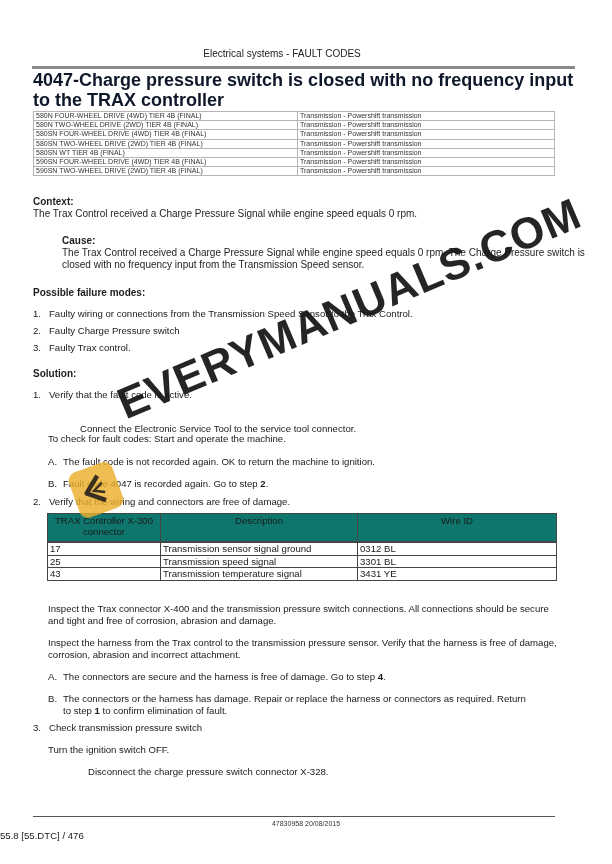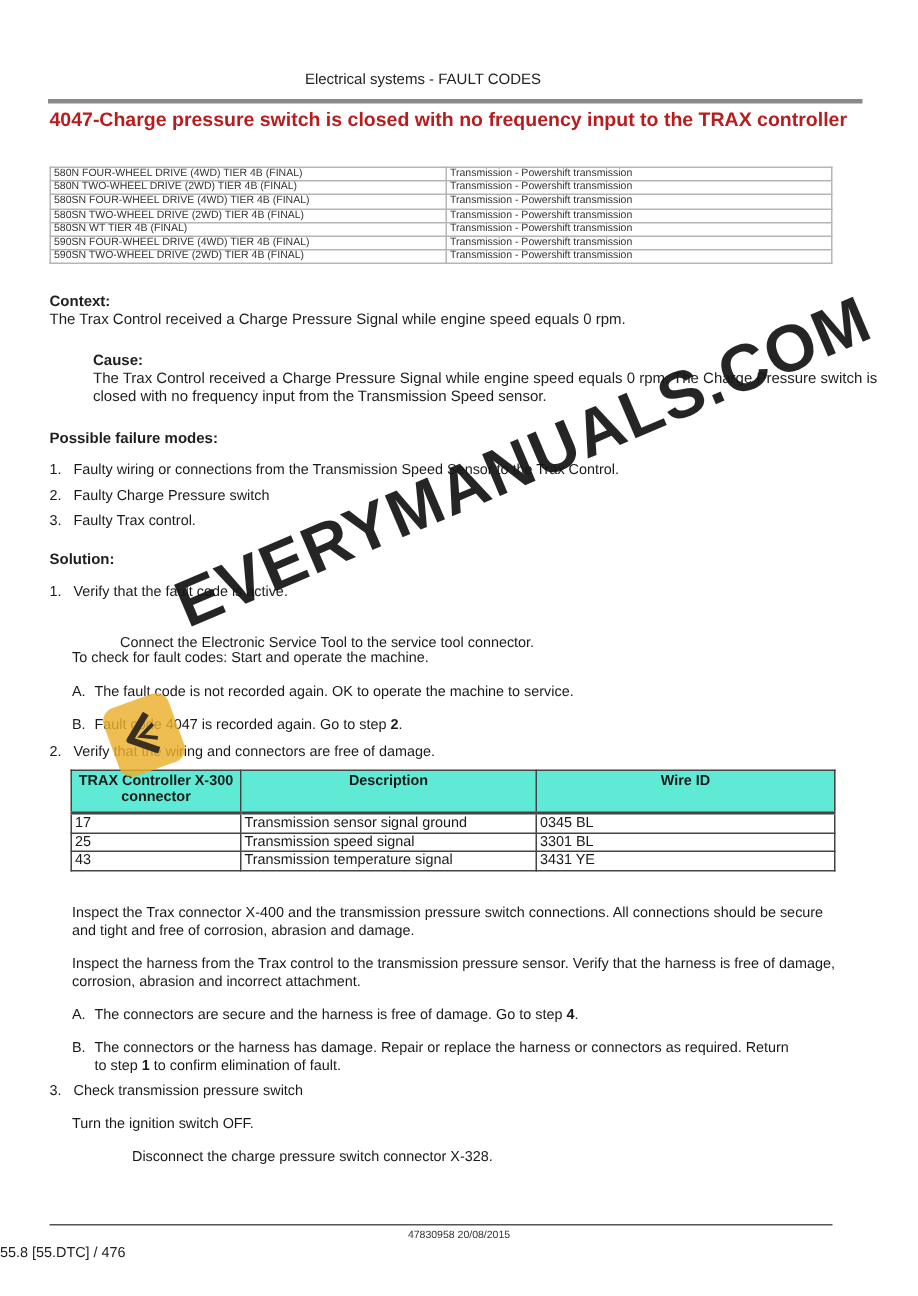--- a/index.html
+++ b/index.html
@@ -7,42 +7,42 @@
       width: 612px; height: 864px; background: #ffffff; position: relative; overflow: hidden;
       font-family: "Liberation Sans", sans-serif; color: #1a1a1a;
     }
     .page-header {
       position: absolute; top: 28px; left: 0; width: 564px; text-align: center;
       font-size: 10px; color: #222; margin-top: 20px;
     }
     .title-rule { position: absolute; top: 66px; left: 32px; width: 543px; height: 3px; background: #8a8a8a; }
     .title {
       position: absolute; top: 70px; left: 33px; width: 545px;
-      font-size: 13px; font-weight: bold; line-height: 20px; color: #b91c1c;
+      font-size: 18px; font-weight: bold; line-height: 20px; color: #0f172a;
     }
     .model-table {
       position: absolute; top: 111px; left: 33px; width: 522px; border-collapse: collapse;
       font-size: 7px; color: #333;
     }
     .model-table td { border: 1px solid #b5b5b5; padding: 0 2px; height: 8.2px; line-height: 8px; white-space: nowrap; }
     .model-table td:first-child { width: 259px; }
     .section { position: absolute; left: 33px; width: 530px; font-size: 10px; line-height: 12px; color: #1e1e1e; }
     .section-heading { font-weight: bold; }
     .ol-item { position: absolute; left: 33px; font-size: 9.6px; line-height: 12px; white-space: nowrap; }
     .ol-num { display: inline-block; width: 16px; }
     .para { position: absolute; left: 48px; width: 510px; font-size: 9.6px; line-height: 12px; }
     .sub { position: absolute; left: 48px; width: 510px; font-size: 9.6px; line-height: 12px; }
     .sub .letter { display: inline-block; width: 15px; }
     .sub .cont { padding-left: 15px; display: block; }
     b.strong { font-weight: bold; }
     .wire-table {
       position: absolute; top: 513px; left: 47px; width: 510px; border-collapse: collapse; font-size: 9.6px;
     }
     .wire-table th {
-      background: #5eead4; border: 1px solid #444; border-bottom: 2px solid #444; font-weight: bold;
+      background: #0f766e; border: 1px solid #444; border-bottom: 2px solid #444; font-weight: normal;
       vertical-align: top; padding: 1px 2px; line-height: 11px; height: 25px;
     }
     .wire-table td { border: 1px solid #444; padding: 0 2px; height: 11.5px; line-height: 11px; }
     .wire-table .c1 { width: 108px; }
     .wire-table .c2 { width: 192px; }
     .footer-rule { position: absolute; top: 816px; left: 33px; width: 522px; height: 1px; background: #555; }
     .footer-id { position: absolute; top: 820px; left: 0; width: 612px; text-align: center; font-size: 7px; color: #333; }
     .footer-page { position: absolute; top: 830px; left: 0; width: 612px; text-align: left; font-size: 9.6px; color: #222; }
     .watermark {
       position: absolute; top: 383px; left: 110px; transform: rotate(-23deg); transform-origin: left top;
@@ -113,38 +113,38 @@
 <div class="ol-item" style="top:325px;"><span class="ol-num">2.</span><span>Faulty Charge Pressure switch</span></div>
 <div class="ol-item" style="top:342px;"><span class="ol-num">3.</span><span>Faulty Trax control.</span></div>
 
 <div class="section" style="top:368px;">
   <div class="section-heading">Solution:</div>
 </div>
 
 <div class="ol-item" style="top:389px;"><span class="ol-num">1.</span><span>Verify that the fault code is active.</span></div>
 <div class="para" style="top:423px;margin-left:32px;">Connect the Electronic Service Tool to the service tool connector.</div>
 <div class="para" style="top:433px;">To check for fault codes:  Start and operate the machine.</div>
-<div class="sub" style="top:456px;"><span class="letter">A.</span><span>The fault code is not recorded again.  OK to operate the machine to service.</span></div>
+<div class="sub" style="top:456px;"><span class="letter">A.</span><span>The fault code is not recorded again.  OK to return the machine to ignition.</span></div>
 <div class="sub" style="top:478px;"><span class="letter">B.</span><span>Fault code 4047 is recorded again.  Go to step </span><b class="strong">2</b><span>.</span></div>
 
 <div class="ol-item" style="top:496px;"><span class="ol-num">2.</span><span>Verify that the wiring and connectors are free of damage.</span></div>
 
 <table class="wire-table">
   <thead>
     <tr>
       <th class="c1">TRAX Controller X-300 connector</th>
       <th class="c2">Description</th>
       <th>Wire ID</th>
     </tr>
   </thead>
   <tbody>
     <tr>
         <td>17</td>
         <td>Transmission sensor signal ground</td>
-        <td>0345 BL</td>
+        <td>0312 BL</td>
       </tr>
     <tr>
         <td>25</td>
         <td>Transmission speed signal</td>
         <td>3301 BL</td>
       </tr>
     <tr>
         <td>43</td>
         <td>Transmission temperature signal</td>
         <td>3431 YE</td>

